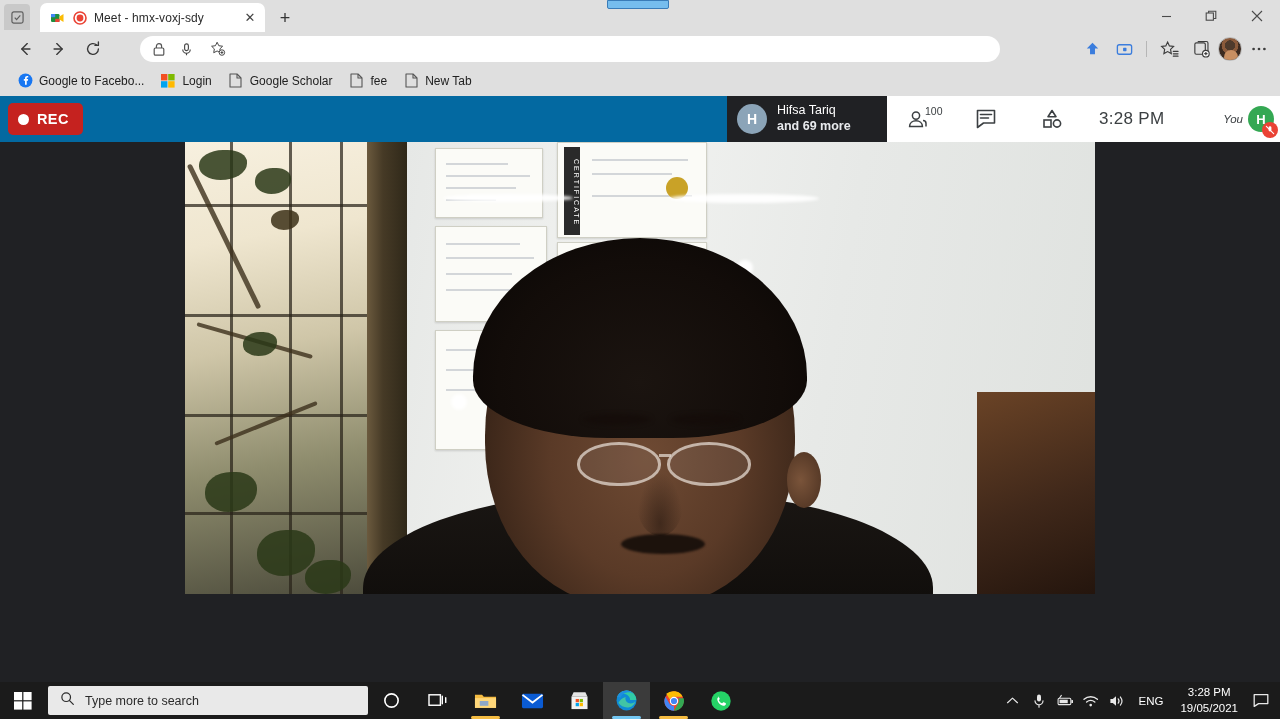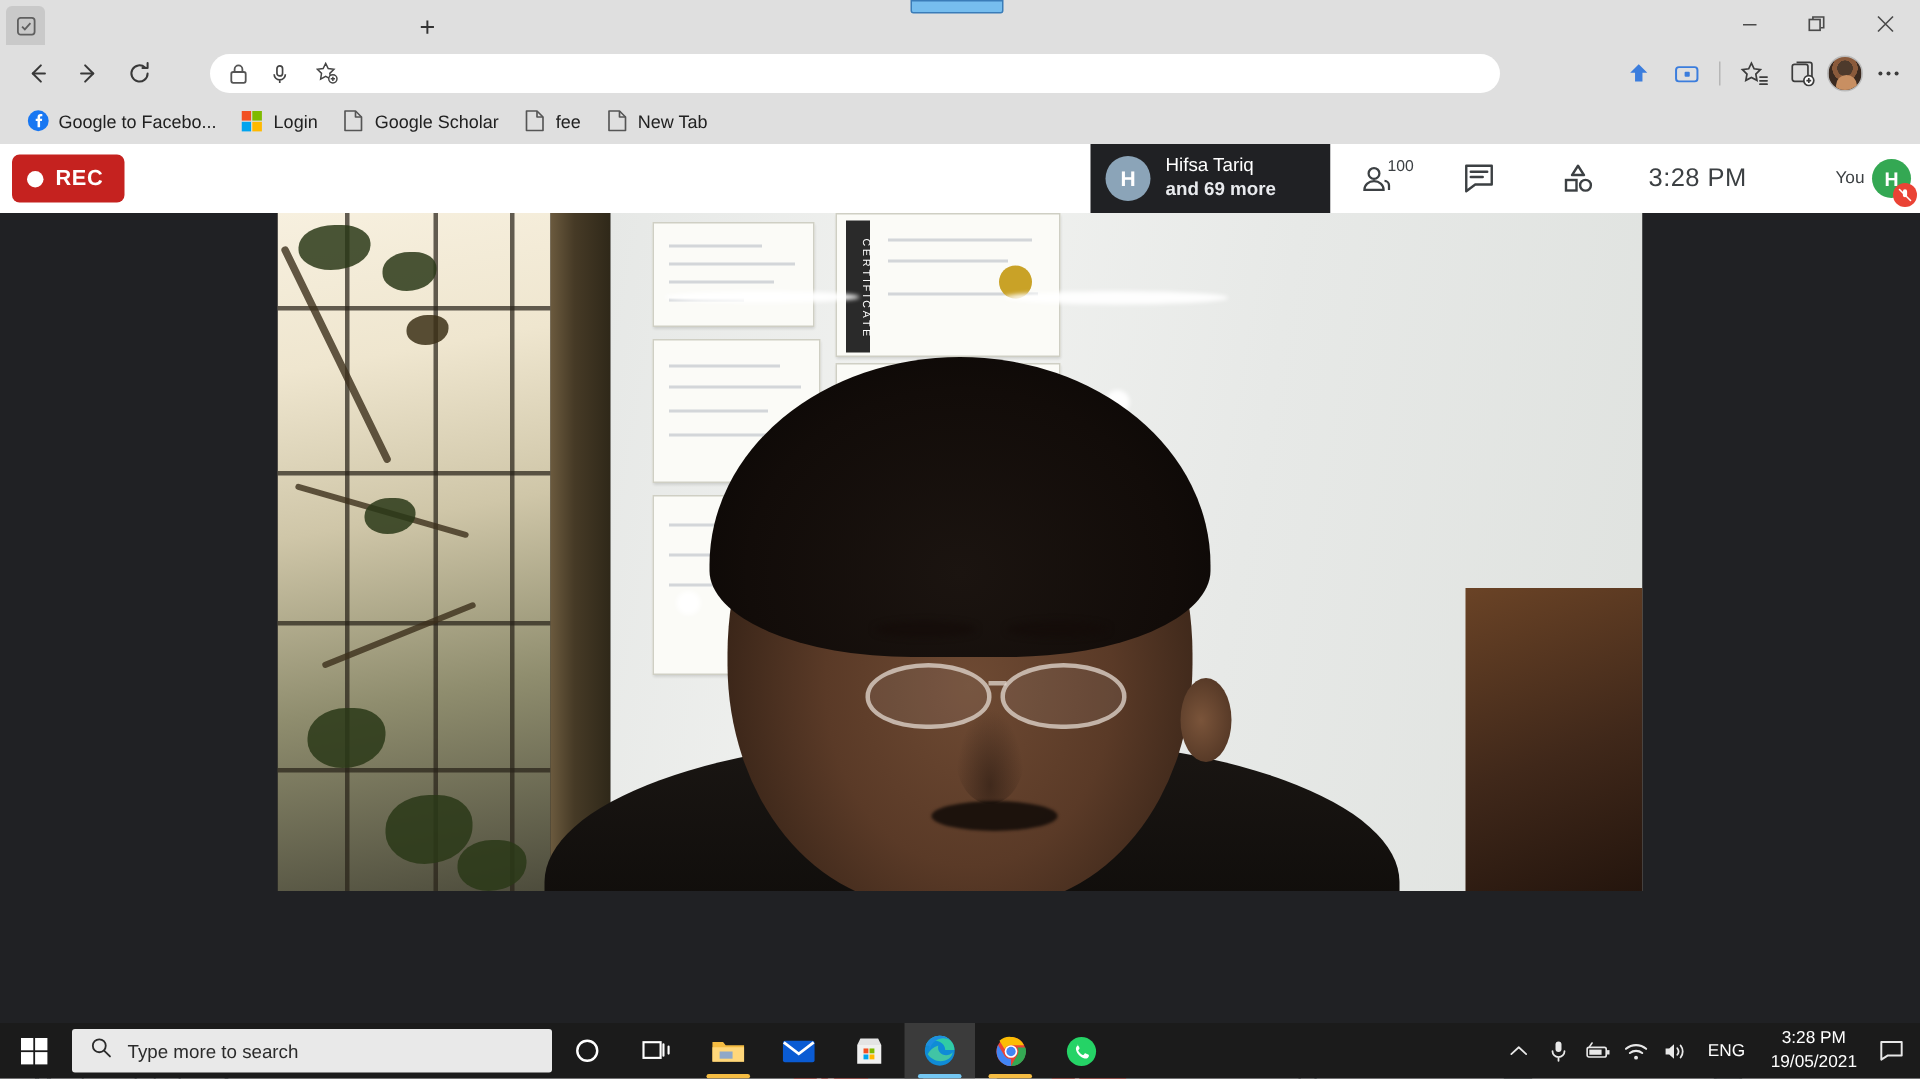--- a/index.html
+++ b/index.html
@@ -100,21 +100,21 @@
     position:absolute; left:0; top:65px; width:1280px; height:31px;
     background:#dfdfdf; display:flex; align-items:center; padding-left:10px; gap:2px;
   }
   .bm {
     display:flex; align-items:center; gap:6px; padding:3px 7px;
     border-radius:4px; font-size:12px; color:#212121; white-space:nowrap;
   }
   .bm-ico { width:16px; height:16px; flex:none; display:flex; align-items:center; justify-content:center; }
 
   
-  .meet { position:absolute; left:0; top:96px; width:1280px; height:586px; background:#ffffff; }
+  .meet { position:absolute; left:0; top:96px; width:1280px; height:586px; background:#0369a1; }
 
   .meet-top { position:absolute; left:0; top:0; width:1280px; height:46px; }
   .rec-badge {
     position:absolute; left:8px; top:7px; height:32px; padding:0 14px 0 10px;
     background:#c5221f; border-radius:5px; display:flex; align-items:center; gap:8px;
   }
   .rec-circle { width:11px; height:11px; border-radius:50%; background:#fff; }
   .rec-text { color:#fff; font-size:14.5px; font-weight:700; letter-spacing:.4px; }
 
   .presenter-chip {
@@ -142,21 +142,21 @@
     position:absolute; top:9px; left:38px; font-size:10.5px;
     color:#3c4043; font-weight:500;
   }
   .meet-clock {
     font-size:17px; color:#3c4043; margin-left:14px; letter-spacing:.3px;
   }
   .you-block {
     position:absolute; right:6px; top:0; height:46px;
     display:flex; align-items:center; gap:5px;
   }
-  .you-label { font-size:11.5px; color:#3c4043; }
+  .you-label { font-size:11.5px; color:#3c4043;font-style:italic; }
   .you-avatar {
     width:26px; height:26px; border-radius:50%; background:#34a853;
     color:#fff; display:flex; align-items:center; justify-content:center;
     font-size:13px; font-weight:600;
   }
   .you-mute {
     position:absolute; right:2px; bottom:4px; width:16px; height:16px;
     border-radius:50%; background:#ea4335; display:flex;
     align-items:center; justify-content:center;
   }
@@ -347,20 +347,38 @@
     <div class="tabstrip">
       <div class="sys-btn-left">
         <svg width="13" height="13" viewBox="0 0 14 14">
             <rect x="1" y="1" width="12" height="12" rx="2" fill="none" stroke="#3c3c3c" stroke-width="1.3"></rect>
             <path d="M4 7.2l2 2 4-4.4" fill="none" stroke="#3c3c3c" stroke-width="1.3"></path>
           </svg>
       </div>
 
       <div class="snap-indicator"></div>
 
+      <div class="tab">
+        <span class="tab-favicon">
+          <svg width="16" height="16" viewBox="0 0 16 16">
+            <rect x="1" y="4" width="8.5" height="8" rx="1.3" fill="#1e8e3e"></rect>
+            <path d="M9.5 6.5l4-2.4v7.8l-4-2.4z" fill="#fbbc04"></path>
+            <path d="M1 4h4.2v3.2H1z" fill="#4285f4"></path>
+            <path d="M5.2 8.8H9.5V12H5.2z" fill="#ea4335"></path>
+          </svg>
+        </span>
+        <span class="rec-dot-favicon">
+          <svg width="14" height="14" viewBox="0 0 14 14">
+              <circle cx="7" cy="7" r="6" fill="none" stroke="#ea4335" stroke-width="1.6"></circle>
+              <circle cx="7" cy="7" r="3.4" fill="#ea4335"></circle>
+            </svg>
+        </span>
+        <span class="tab-title">Meet - hmx-voxj-sdy</span>
+        <span class="tab-close">✕</span>
+      </div>
 
       <div class="newtab-btn">+</div>
 
       <div class="win-controls">
         <div class="win-btn">
           <svg width="11" height="11" viewBox="0 0 11 11">
               <path d="M1 5.5h9" stroke="#4a4a4a" stroke-width="1.1"></path>
             </svg>
         </div>
         <div class="win-btn">

